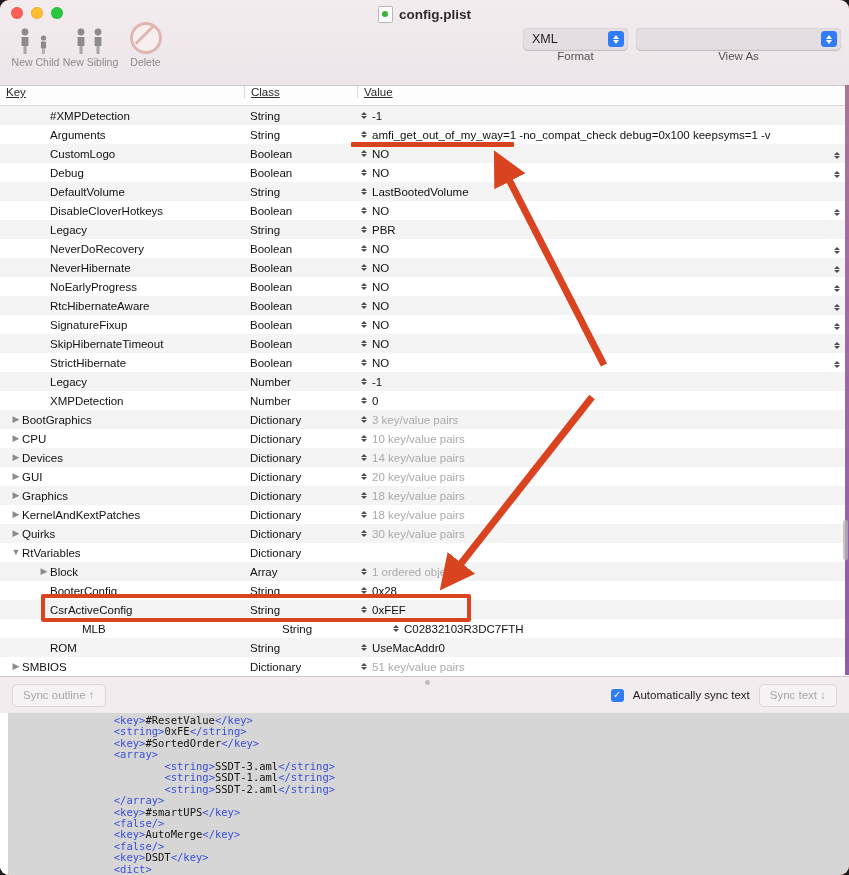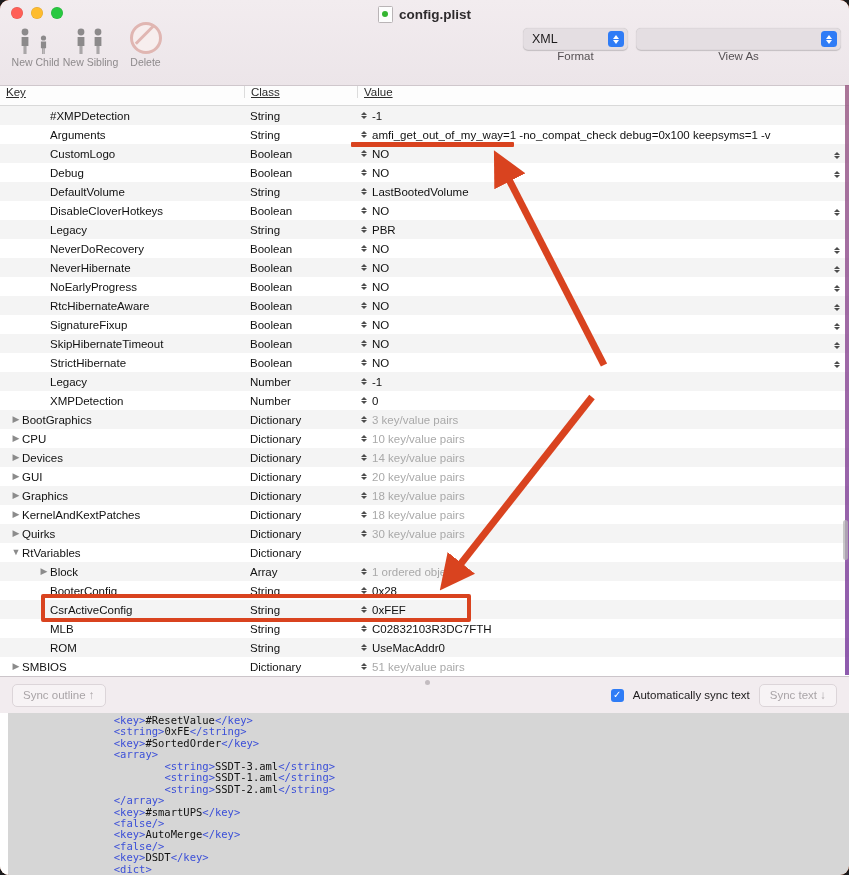--- a/index.html
+++ b/index.html
@@ -635,21 +635,21 @@
         <div class="rCls">String</div>
         <div class="rVal">
           <span class="stepper">
             <i class="u"></i>
             <i class="d"></i>
           </span>
           <span class="vtext">0xFEF</span>
         </div>
       </div>
       <div class="row">
-        <div class="rKey" style="padding-left: 38px;">
+        <div class="rKey" style="padding-left: 38px; margin-left: 32px;">
           <span class="twist"></span>
           <span>MLB</span>
         </div>
         <div class="rCls">String</div>
         <div class="rVal">
           <span class="stepper">
             <i class="u"></i>
             <i class="d"></i>
           </span>
           <span class="vtext">C02832103R3DC7FTH</span>

